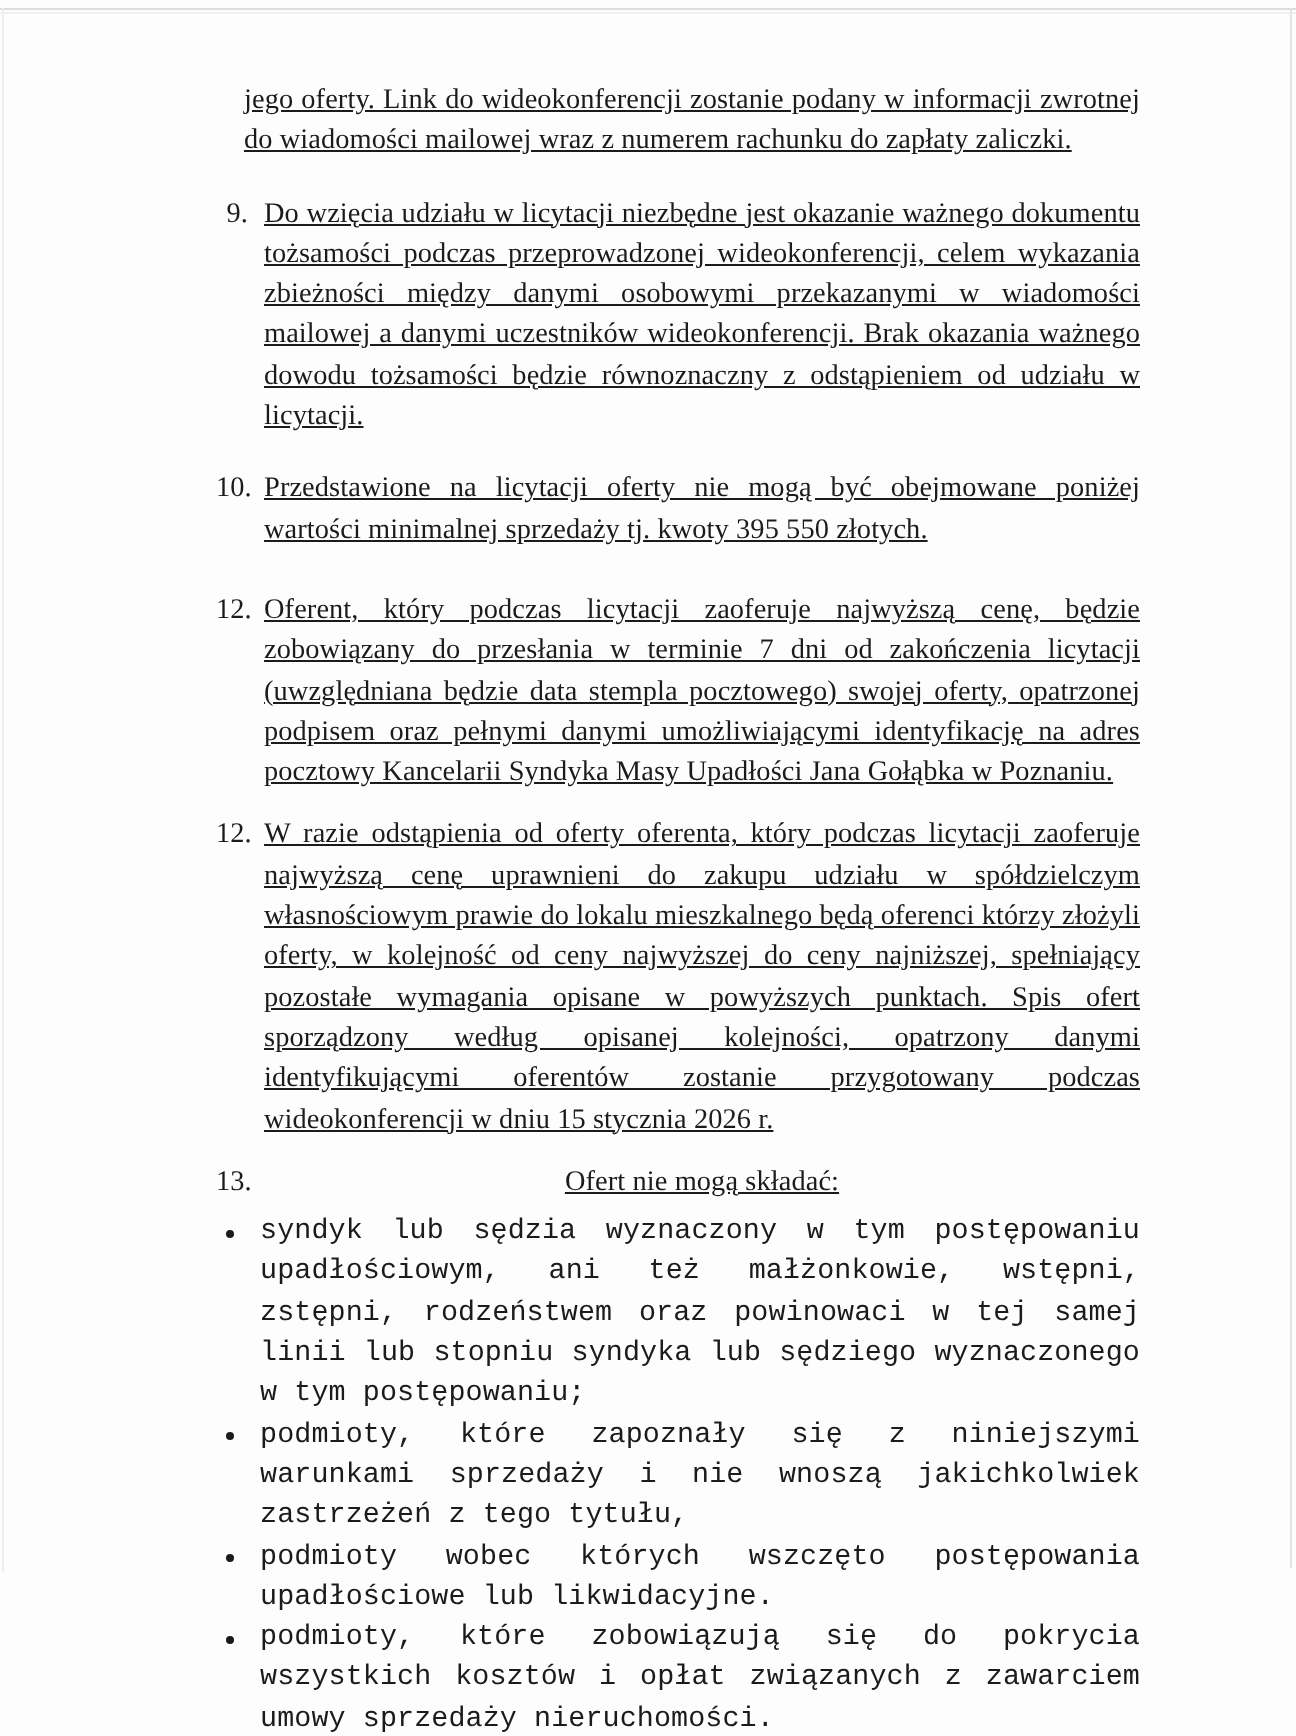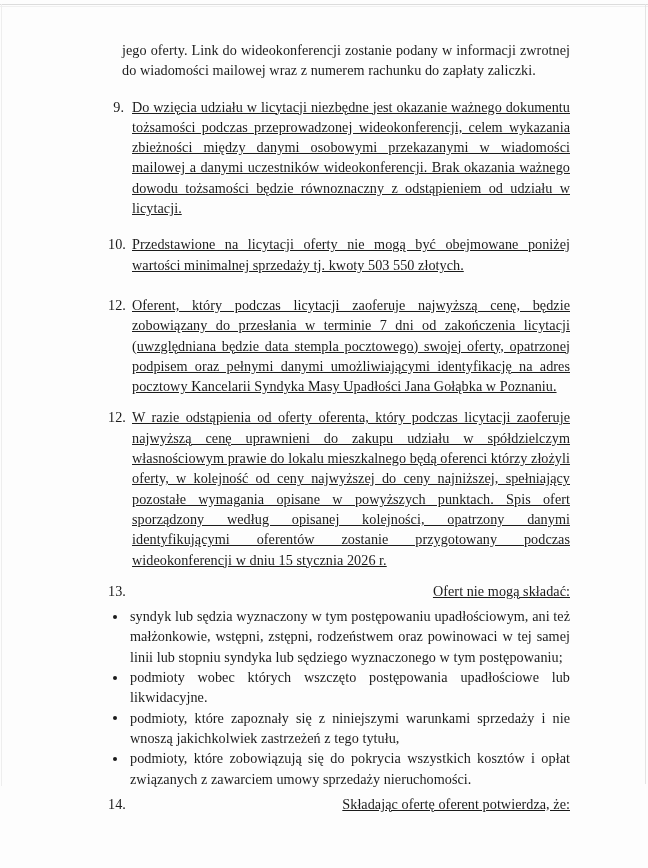--- a/index.html
+++ b/index.html
@@ -56,20 +56,21 @@
 
   
   .lead-para {
     margin: 0 0 0 14px;
     width: 448px;
     text-align: justify;
     text-justify: inter-word;
     font-size: 14.2px;
     line-height: 20.3px;
     letter-spacing: 0.05px;
+    text-decoration: underline;
   }
 
   
   .num-item {
     position: relative;
     display: flex;
     width: 462px;
     font-size: 14.2px;
     line-height: 20.3px;
     letter-spacing: 0.05px;
@@ -80,37 +81,38 @@
     text-align: right;
     white-space: nowrap;
   }
   .num-body {
     flex: 1 1 auto;
     padding-left: 8px;
     text-align: justify;
     text-justify: inter-word;
     text-decoration: underline;
   }
-  .num-body.noj { text-align: right; }
+  .num-body.noj { text-align: center; }
 
   
   ul.bullets {
     list-style: none;
     margin: 0;
     padding: 0;
     width: 462px;
   }
   ul.bullets > li {
     position: relative;
     padding-left: 22px;
     font-size: 14.2px;
     line-height: 20.3px;
     letter-spacing: 0.05px;
     text-align: justify;
     text-justify: inter-word;
+    font-family: Liberation Mono, monospace;
   }
   ul.bullets > li::before {
     content: "";
     position: absolute;
     left: 5px;
     top: 8.5px;
     width: 4px;
     height: 4px;
     background: #1b1b1b;
     border-radius: 50%;
@@ -139,21 +141,21 @@
 
     <div class="num-item">
       <span class="num-marker">9.</span>
       <span class="num-body">Do wzięcia udziału w licytacji niezbędne jest okazanie ważnego dokumentu tożsamości podczas przeprowadzonej wideokonferencji, celem wykazania zbieżności między danymi osobowymi przekazanymi w wiadomości mailowej a danymi uczestników wideokonferencji. Brak okazania ważnego dowodu tożsamości będzie równoznaczny z odstąpieniem od udziału w licytacji.</span>
     </div>
 
     <div class="gap-md"></div>
 
     <div class="num-item">
       <span class="num-marker">10.</span>
-      <span class="num-body">Przedstawione na licytacji oferty nie mogą być obejmowane poniżej wartości minimalnej sprzedaży tj. kwoty 503 550 złotych.</span>
+      <span class="num-body">Przedstawione na licytacji oferty nie mogą być obejmowane poniżej wartości minimalnej sprzedaży tj. kwoty 395 550 złotych.</span>
     </div>
 
     <div class="gap-lg"></div>
 
     <div class="num-item">
       <span class="num-marker">12.</span>
       <span class="num-body">Oferent, który podczas licytacji zaoferuje najwyższą cenę, będzie zobowiązany do przesłania w terminie 7 dni od zakończenia licytacji (uwzględniana będzie data stempla pocztowego) swojej oferty, opatrzonej podpisem oraz pełnymi danymi umożliwiającymi identyfikację na adres pocztowy Kancelarii Syndyka Masy Upadłości Jana Gołąbka w Poznaniu.</span>
     </div>
 
     <div class="gap-sm"></div>
@@ -167,22 +169,22 @@
 
     <div class="num-item">
       <span class="num-marker">13.</span>
       <span class="num-body noj">Ofert nie mogą składać:</span>
     </div>
 
     <div class="gap-xs"></div>
 
     <ul class="bullets">
       <li>syndyk lub sędzia wyznaczony w tym postępowaniu upadłościowym, ani też małżonkowie, wstępni, zstępni, rodzeństwem oraz powinowaci w tej samej linii lub stopniu syndyka lub sędziego wyznaczonego w tym postępowaniu;</li>
+      <li>podmioty, które zapoznały się z niniejszymi warunkami sprzedaży i nie wnoszą jakichkolwiek zastrzeżeń z tego tytułu,</li>
       <li>podmioty wobec których wszczęto postępowania upadłościowe lub likwidacyjne.</li>
-      <li>podmioty, które zapoznały się z niniejszymi warunkami sprzedaży i nie wnoszą jakichkolwiek zastrzeżeń z tego tytułu,</li>
       <li>podmioty, które zobowiązują się do pokrycia wszystkich kosztów i opłat związanych z zawarciem umowy sprzedaży nieruchomości.</li>
     </ul>
 
     <div class="gap-xs"></div>
 
     <div class="num-item">
       <span class="num-marker">14.</span>
       <span class="num-body noj">Składając ofertę oferent potwierdza, że:</span>
     </div>
 

